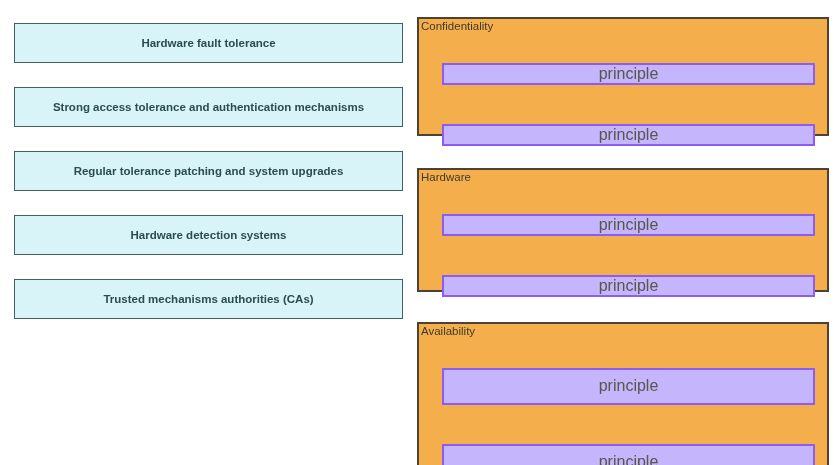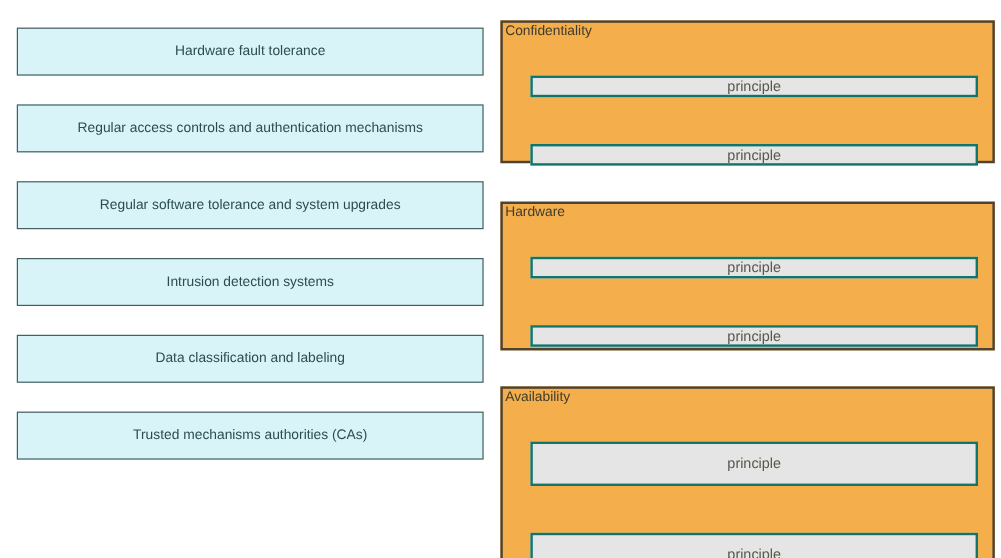--- a/index.html
+++ b/index.html
@@ -30,20 +30,21 @@
     background: #d9f4f8;
     border: 1.5px solid #44605f;
     display: flex;
     align-items: center;
     justify-content: center;
     text-align: center;
     font-size: 11.5px;
     color: #2c4d4d;
     cursor: move;
     padding: 0 8px;
+    font-weight: bold;
   }
 
   
   .right-col {
     position: absolute;
     left: 417px;
     top: 17px;
     width: 412px;
   }
   .panel {
@@ -64,41 +65,40 @@
     height: 16px;
     line-height: 15px;
     font-size: 11.5px;
     color: #3d3c2d;
     margin-left: -21px; 
     white-space: nowrap;
   }
   .slot {
     box-sizing: border-box;
     flex: 1 1 auto;
-    background: #e5e5e5;
-    border: 2px solid #0f766e;
+    background: #c4b5fd;
+    border: 2px solid #8b5cf6;
     display: flex;
     align-items: center;
     justify-content: center;
-    font-size: 12px;
+    font-size: 16px;
     color: #57574a;
   }
   .slot + .slot { margin-top: 11px; }
 </style>
 </head>
 <body>
 
 <div class="stage">
 
   <div class="left-col">
     <div class="drag-item">Hardware fault tolerance</div>
-    <div class="drag-item">Regular access controls and authentication mechanisms</div>
-    <div class="drag-item">Regular software tolerance and system upgrades</div>
-    <div class="drag-item">Intrusion detection systems</div>
-    <div class="drag-item">Data classification and labeling</div>
+    <div class="drag-item">Strong access tolerance and authentication mechanisms</div>
+    <div class="drag-item">Regular tolerance patching and system upgrades</div>
+    <div class="drag-item">Hardware detection systems</div>
     <div class="drag-item">Trusted mechanisms authorities (CAs)</div>
   </div>
 
   <div class="right-col">
 
     <div class="panel panel-conf">
       <div class="panel-title">Confidentiality</div>
       <div class="slot">principle</div>
       <div class="slot">principle</div>
     </div>

